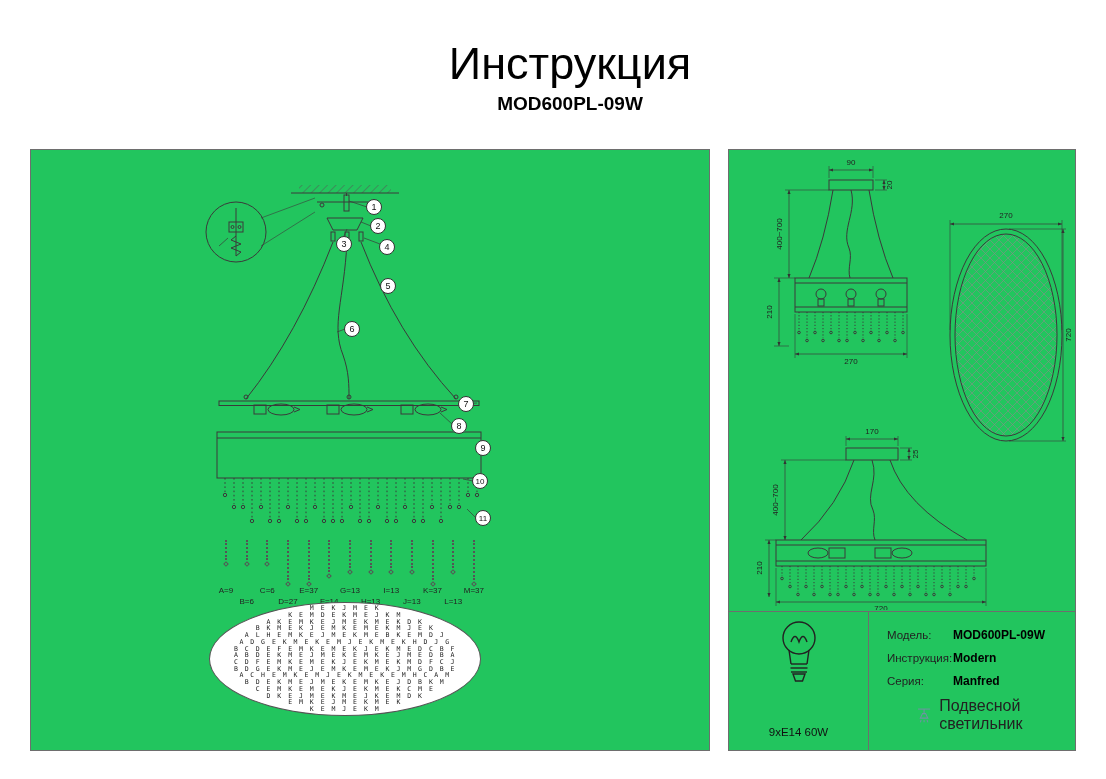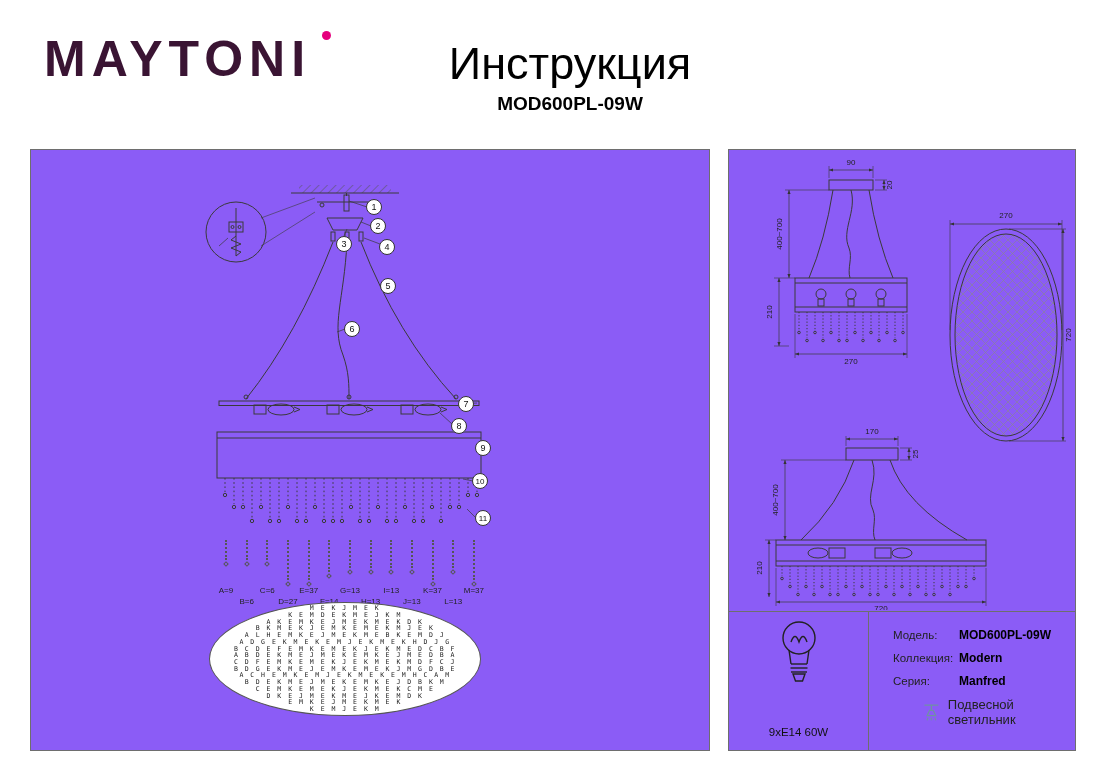--- a/index.html
+++ b/index.html
@@ -1,23 +1,23 @@
 <!DOCTYPE html>
 <html><head>
 <meta charset="utf-8">
 <style>
   *{box-sizing:border-box;margin:0;padding:0}
   html,body{width:1106px;height:779px}
   body{position:relative;background:#fff;font-family:"Liberation Sans",sans-serif;color:#1a1a1a;overflow:hidden}
 
-  .box{position:absolute;border:1.5px solid #6e6e6e;background:#8b5cf6}
+  .box{position:absolute;border:1.5px solid #6e6e6e;background:#22c55e}
   #main-box{left:30px;top:149px;width:680px;height:602px}
   #views-box{left:728px;top:149px;width:348px;height:463px}
   #bulb-box{left:728px;top:611px;width:141px;height:140px;display:flex;flex-direction:column;align-items:center;justify-content:space-between;padding:4px 0 12px}
-  #spec-box{left:868px;top:611px;width:208px;height:140px;padding:16px 8px 8px 24px;font-size:11.5px}
+  #spec-box{left:868px;top:611px;width:208px;height:140px;padding:16px 8px 8px 18px;font-size:11.5px}
 
   
   #logo{position:absolute;left:44px;top:34px;width:292px}
   .brand{position:relative;font-weight:bold;font-size:50px;letter-spacing:6px;line-height:1;color:#3a1433;white-space:nowrap}
   .brand-dot{position:absolute;right:5px;top:-3px;width:9px;height:9px;border-radius:50%;background:#e5007d}
   .brand-sub{font-size:12.5px;letter-spacing:3px;color:#3a1433;text-align:right;margin-top:4px;white-space:nowrap}
 
   #title-block{position:absolute;left:400px;top:38px;width:340px;text-align:center}
   .doc-title{font-size:45px;color:#000;font-weight:400}
   .doc-model{font-size:19px;font-weight:bold;margin-top:3px;color:#000}
@@ -33,33 +33,29 @@
   
   #crystal-map{position:absolute;left:178px;top:452px;width:272px;height:114px;border:1.5px solid #555;border-radius:50%;display:flex;flex-direction:column;justify-content:center;align-items:center;overflow:hidden;background:#fff}
   .map-row{font-family:"DejaVu Sans Mono",monospace;font-size:6.5px;line-height:6.7px;letter-spacing:1.5px;white-space:nowrap;color:#222}
 
   
   .bulb-spec{font-size:11.5px;color:#111}
   .spec-row{display:flex;align-items:baseline;margin-bottom:9px}
   .spec-label{width:66px;flex:none;color:#222}
   .spec-value{font-weight:bold;font-size:12px;color:#000}
   .spec-type{display:flex;align-items:center;margin-left:28px;margin-top:1px}
-  .spec-type-text{font-size:13px;color:#222;margin-left:6px}
+  .spec-type-text{font-size:16px;color:#222;margin-left:6px}
 
   svg{display:block}
   .dim-text{font-size:8px;fill:#222}
 </style>
 </head>
 <body>
 
 <div id="logo">
-  <div class="brand">
-    <span>MAYTONI</span>
-    <span class="brand-dot"></span>
-  </div>
 </div>
 
 <div id="title-block">
   <div class="doc-title">Инструкция</div>
   <div class="doc-model">MOD600PL-09W</div>
 </div>
 
 <div id="main-box" class="box">
 
   <svg id="assembly-svg" width="678" height="599" viewBox="0 0 678 599">
@@ -495,21 +491,21 @@
   </svg>
   <div class="bulb-spec">9xE14 60W</div>
 </div>
 
 <div id="spec-box" class="box">
   <div class="spec-row">
     <span class="spec-label">Модель:</span>
     <span class="spec-value">MOD600PL-09W</span>
   </div>
   <div class="spec-row">
-    <span class="spec-label">Коллекция:</span>
+    <span class="spec-label">Инструкция:</span>
     <span class="spec-value">Modern</span>
   </div>
   <div class="spec-row">
     <span class="spec-label">Серия:</span>
     <span class="spec-value">Manfred</span>
   </div>
   <div class="spec-type">
     <svg width="24" height="21" viewBox="0 0 24 21">
       <g stroke="#6f92a2" fill="none" stroke-width="1.4">
         <line x1="4" y1="2" x2="20" y2="2"></line>

